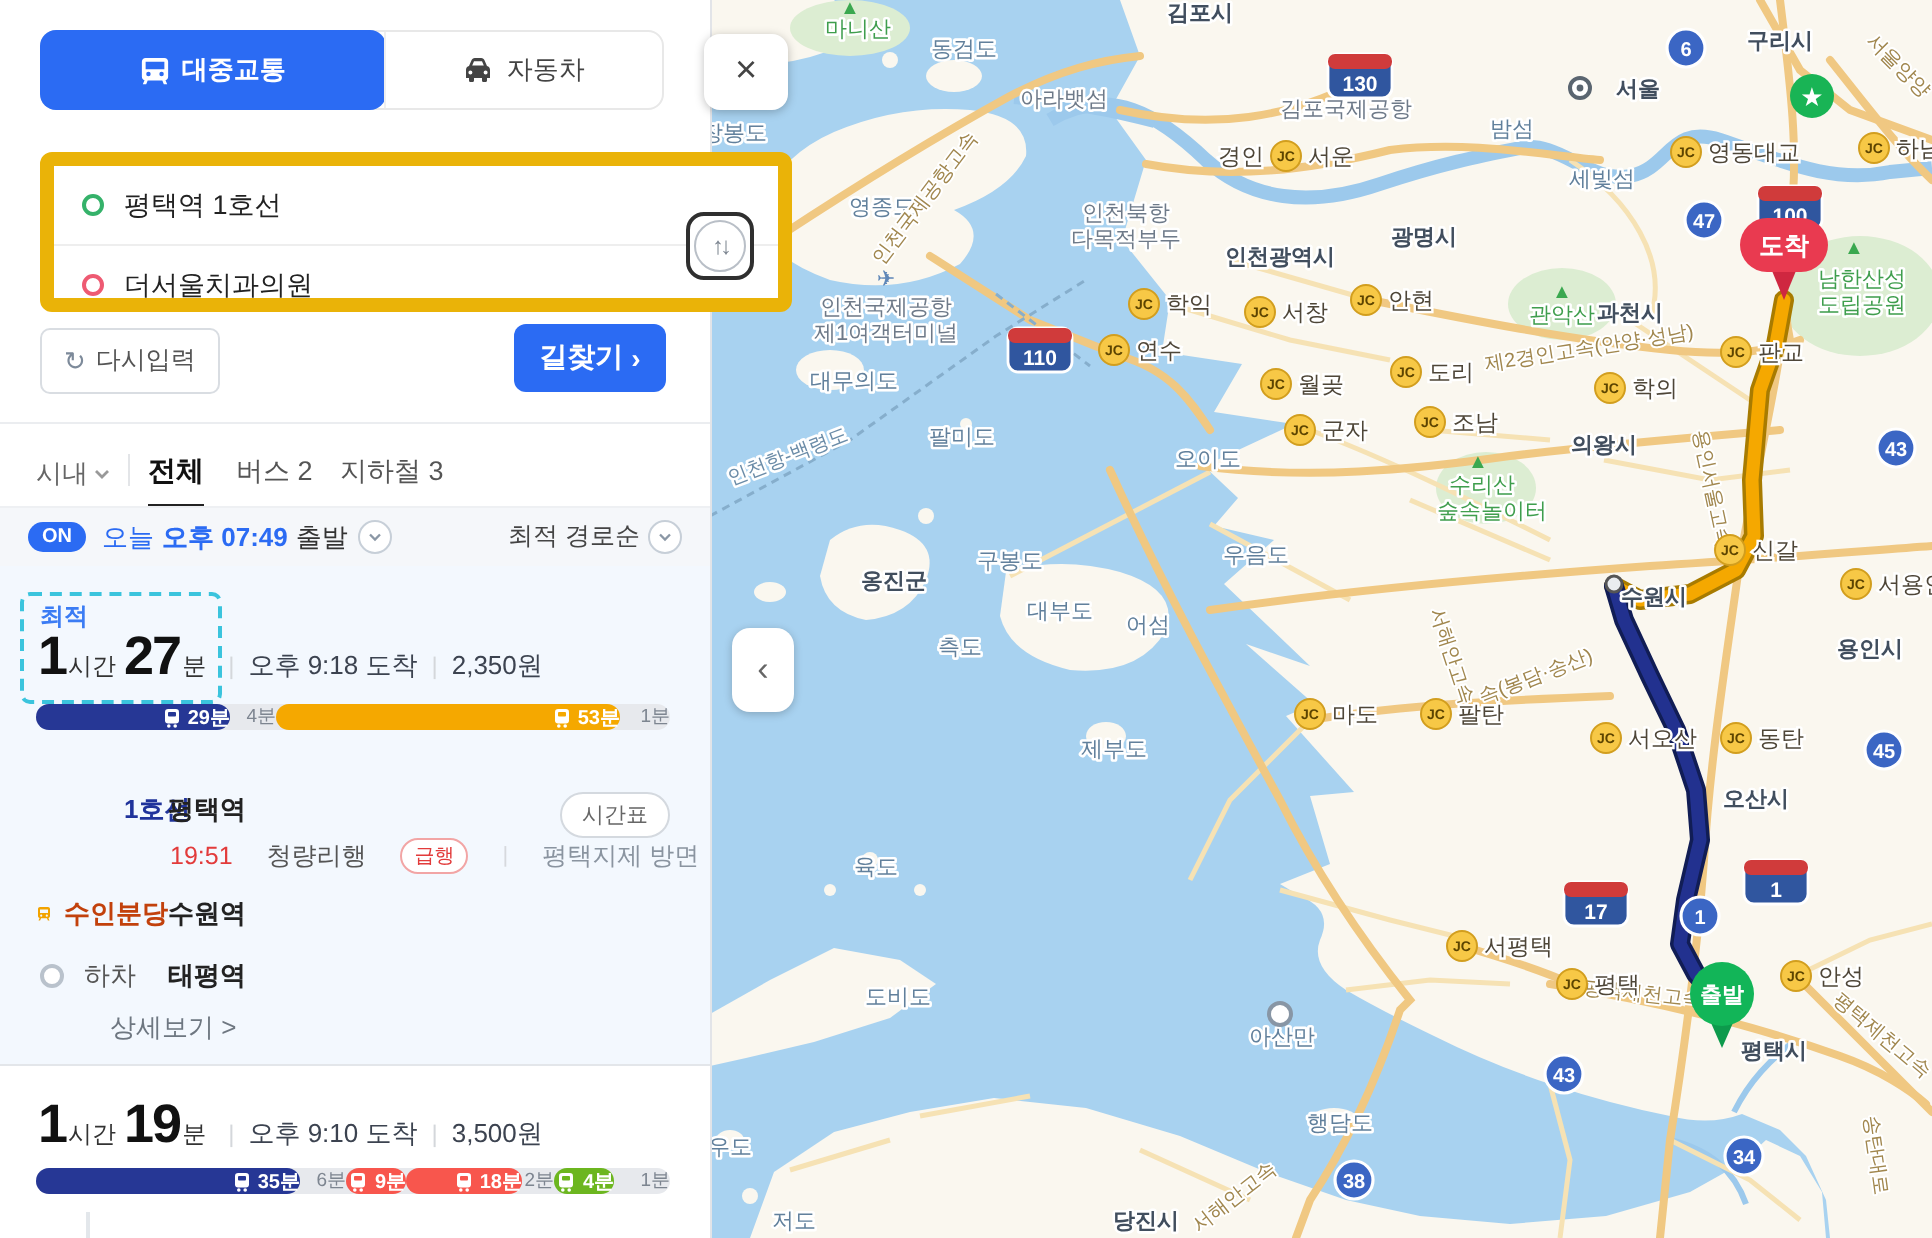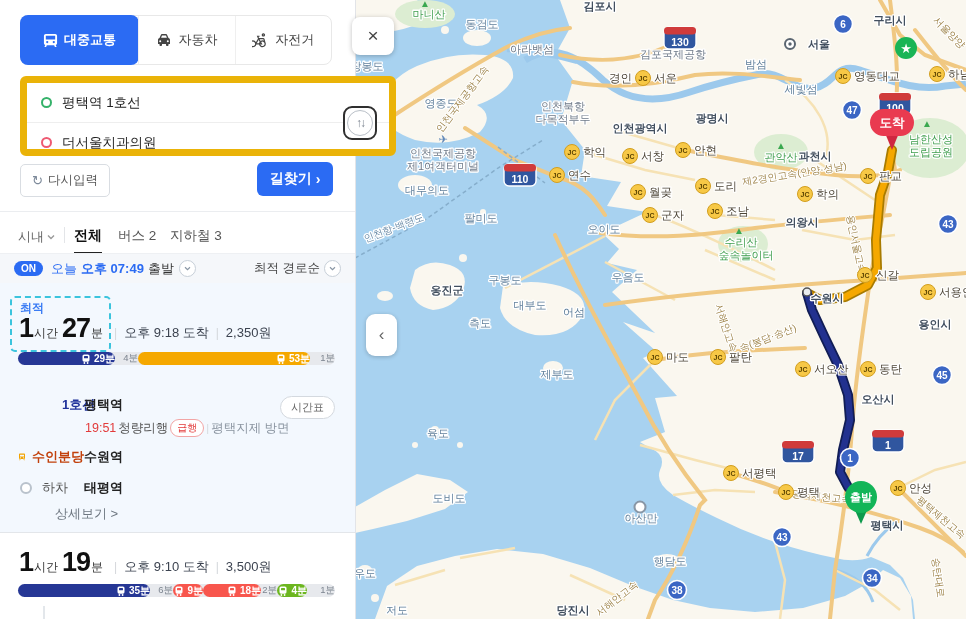--- a/index.html
+++ b/index.html
@@ -1,19 +1,19 @@
 <!DOCTYPE html>
 <html><head>
 <meta charset="utf-8">
 <style>
   html,body{margin:0;padding:0;background:#e9edf1;font-family:"Liberation Sans","DejaVu Sans",sans-serif;}
   #app{position:relative;width:966px;height:619px;overflow:hidden;background:#fff;}
   
   .panel{position:absolute;left:0;top:0;width:355px;height:619px;background:#fff;z-index:5;border-right:1px solid #e2e4e8;}
-  .tabbar{position:absolute;left:20px;top:15px;width:312px;height:50px;display:flex;border:1px solid #e8e8e8;border-radius:8px;background:#fff;box-sizing:border-box;}
+  .tabbar{position:absolute;left:20px;top:15px;width:312px;height:40px;display:flex;border:1px solid #e8e8e8;border-radius:8px;background:#fff;box-sizing:border-box;}
   .tab{flex:1;display:flex;align-items:center;justify-content:center;gap:6px;font-size:13px;color:#444;border-left:1px solid #efefef;cursor:pointer;white-space:nowrap;}
   .tab:first-child{border-left:none;flex:1.25;}
   .tab.active{background:#2b6bf3;color:#fff;border-radius:8px;margin:-1px;font-weight:700;}
   .tab svg{flex:0 0 auto;}
   .inputbox{position:absolute;left:20px;top:76px;width:376px;height:80px;border:7px solid #eab308;border-radius:6px;background:#fff;box-sizing:border-box;}
   .inprow{height:39px;display:flex;align-items:center;padding:0 14px;font-size:13.5px;color:#222;gap:10px;}
   .inprow.first{border-bottom:1px solid #eee;}
   .dot{width:7px;height:7px;border-radius:50%;background:#fff;flex:0 0 auto;}
   .dot.start{border:2px solid #35b26a;}
   .dot.end{border:2px solid #ee5a72;}
@@ -45,21 +45,21 @@
   .bt-unit{font-size:12px;color:#333;margin:0 4px 0 1px;}
   .bt-sep{color:#d4d7db;margin:0 7px;font-size:12px;}
   .bt-meta{font-size:13px;color:#3c4350;}
   .bar{position:absolute;left:18px;width:317px;height:13px;background:#e7e9ed;border-radius:7px;display:flex;align-items:center;}
   .seg{height:13px;border-radius:7px;display:flex;align-items:center;justify-content:flex-end;gap:3px;font-size:10px;font-weight:700;color:#fff;box-sizing:border-box;}
   .seg.walk{background:transparent;color:#7d8590;font-weight:400;font-size:9.5px;}
   .legrow{position:absolute;left:18px;display:flex;align-items:center;font-size:13px;white-space:nowrap;}
   .legline{width:66px;display:flex;align-items:center;gap:6px;font-weight:700;}
   .l-navy{color:#20339b;gap:44px;} .l-yellow{color:#c2410c;} .l-gray{color:#555;font-weight:400;}
   .legsta{color:#222;font-weight:600;}
-  .subrow{position:absolute;left:85px;display:flex;align-items:center;gap:2px;font-size:12.5px;white-space:nowrap;}
+  .subrow{position:absolute;left:85px;display:flex;align-items:center;gap:17px;font-size:12.5px;white-space:nowrap;}
   .t-red{color:#e23b3b;} .t-dst{color:#555;} .t-dir{color:#8a94a0;} .t-sep{color:#d6d9dd;font-size:11px;}
   .expbadge{border:1px solid #f2a5a5;color:#e23b3b;font-size:10px;border-radius:9px;padding:1px 6px;background:#fff;}
   .ttbtn{position:absolute;right:20px;top:113px;height:21px;padding:0 10px;border:1px solid #d4d9df;border-radius:12px;background:#fff;font-size:11px;color:#666;display:flex;align-items:center;cursor:pointer;}
   .ringicon{width:8px;height:8px;border:2px solid #b9c2cc;border-radius:50%;background:#fff;margin-left:2px;}
   .more{position:absolute;left:8px;top:222px;font-size:13px;color:#6e7781;cursor:pointer;margin-left:47px;}
   .tick2{position:absolute;left:43px;top:73px;height:14px;border-left:2px solid #e3e7eb;}
   
   .map{position:absolute;left:355px;top:0;width:611px;height:619px;background:#a8d2f0;}
   .closebtn{position:absolute;left:352px;top:17px;width:42px;height:38px;background:#fff;border-radius:8px;box-shadow:0 1px 5px rgba(0,0,0,.25);display:flex;align-items:center;justify-content:center;font-size:19px;color:#444;cursor:pointer;z-index:6;}
   .collapsebtn{position:absolute;left:366px;top:314px;width:31px;height:42px;background:#fff;border-radius:9px;box-shadow:0 1px 4px rgba(0,0,0,.22);display:flex;align-items:center;justify-content:center;font-size:17px;color:#666;cursor:pointer;z-index:6;}
@@ -454,27 +454,20 @@
             <path fill="currentColor" d="M3 1h10c1.1 0 2 .9 2 2v8c0 .9-.6 1.6-1.4 1.9L14.5 15h-1.8l-.8-2H4.1l-.8 2H1.5l.9-2.1C1.6 12.6 1 11.9 1 11V3c0-1.1.9-2 2-2zm0 2v4h10V3H3zm1.5 7.8a1.2 1.2 0 1 0 0-2.4 1.2 1.2 0 0 0 0 2.4zm7 0a1.2 1.2 0 1 0 0-2.4 1.2 1.2 0 0 0 0 2.4z"></path>
           </svg>
         <span>대중교통</span>
       </div>
       <div class="tab">
         <svg width="16" height="16" viewBox="0 0 16 16">
             <path fill="currentColor" d="M3.5 6 4.7 3.2C5 2.5 5.6 2 6.4 2h3.2c.8 0 1.4.5 1.7 1.2L12.5 6c.9.2 1.5 1 1.5 1.9V12h-1.5v1.2c0 .5-.4.8-.9.8h-.7c-.5 0-.9-.3-.9-.8V12H6v1.2c0 .5-.4.8-.9.8h-.7c-.5 0-.9-.3-.9-.8V12H2V7.9C2 7 2.6 6.2 3.5 6zm1.6-.2h5.8l-.9-2.2H6zm-.9 4.5a1 1 0 1 0 0-2 1 1 0 0 0 0 2zm7.6 0a1 1 0 1 0 0-2 1 1 0 0 0 0 2z"></path>
           </svg>
         <span>자동차</span>
       </div>
-      <div class="tab">
-        <svg width="17" height="15" viewBox="0 0 18 14">
-            <path fill="none" stroke="currentColor" stroke-width="1.3" d="M4 10.5a3 3 0 1 0 0 .1zm10 0a3 3 0 1 0 0 .1zM4 10.5 7 5h5.5M7 5 6 2.5h2M12.5 5 14 10.5M12 2.2a1.1 1.1 0 1 1 .1 0z"></path>
-            <path fill="none" stroke="currentColor" stroke-width="1.3" d="M7 5l3 5.5h-6"></path>
-          </svg>
-        <span>자전거</span>
-      </div>
     </div>
 
     <div class="inputbox">
       <div class="inprow first">
         <span class="dot start"></span>
         <span>평택역 1호선</span>
       </div>
       <div class="inprow">
         <span class="dot end"></span>
         <span>더서울치과의원</span>

